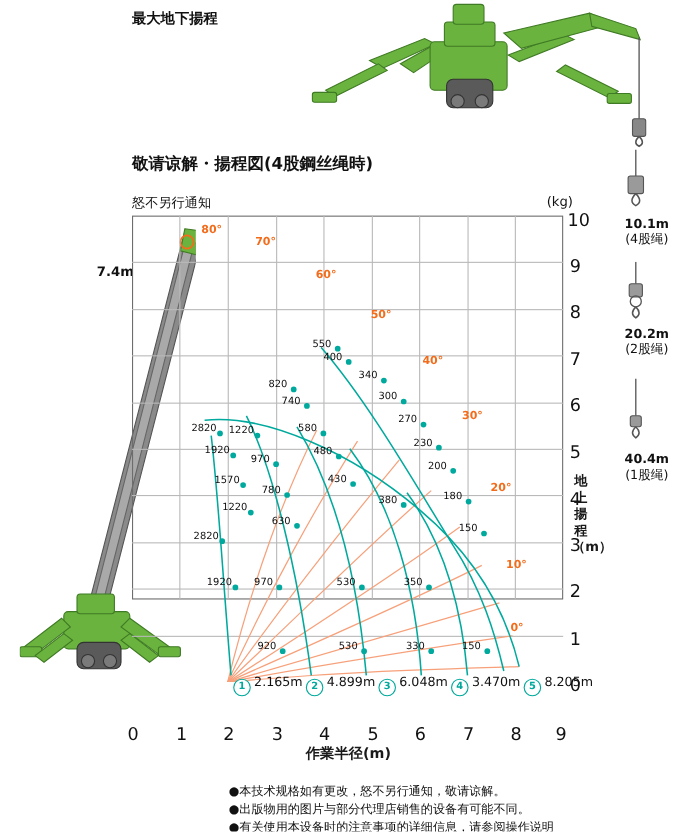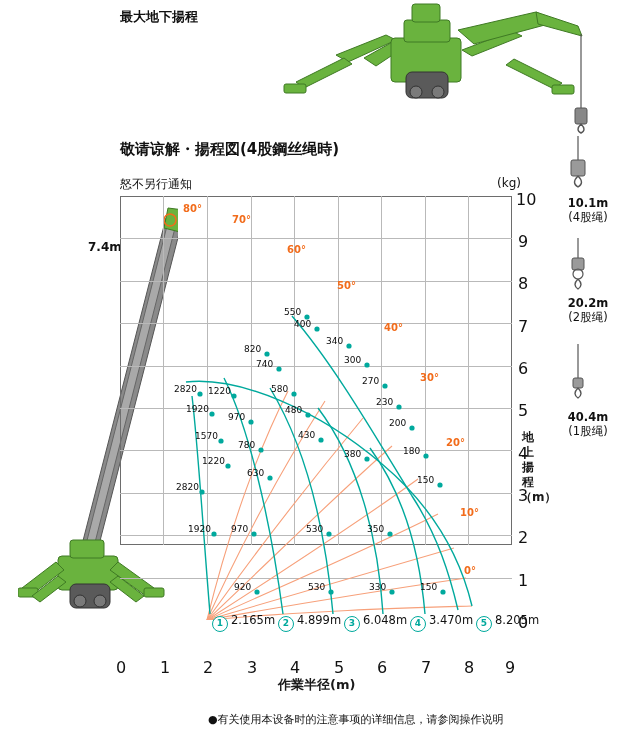--- a/index.html
+++ b/index.html
@@ -338,14 +338,16 @@
   <line x1="20" y1="0" x2="20" y2="34" stroke="#555" stroke-width="1.2"></line>
   <rect x="15" y="34" width="10" height="10" rx="2" fill="#9a9a9a" stroke="#555"></rect>
   <path d="M20 44 q6 6 0 10 q-6 -4 0 -10" fill="none" stroke="#555" stroke-width="1.4"></path>
 </svg>
 <div class="rope-block" style="left:549px;top:410px;">
   <div class="rope-cap">40.4m</div>
   <div>(1股绳)</div>
 </div>
 
 <div id="notes">
+  <div>●本技术规格如有更改，怒不另行通知，敬请谅解。</div>
+  <div>●出版物用的图片与部分代理店销售的设备有可能不同。</div>
   <div>●有关使用本设备时的注意事项的详细信息，请参阅操作说明</div>
 </div>
 
 </body></html>

